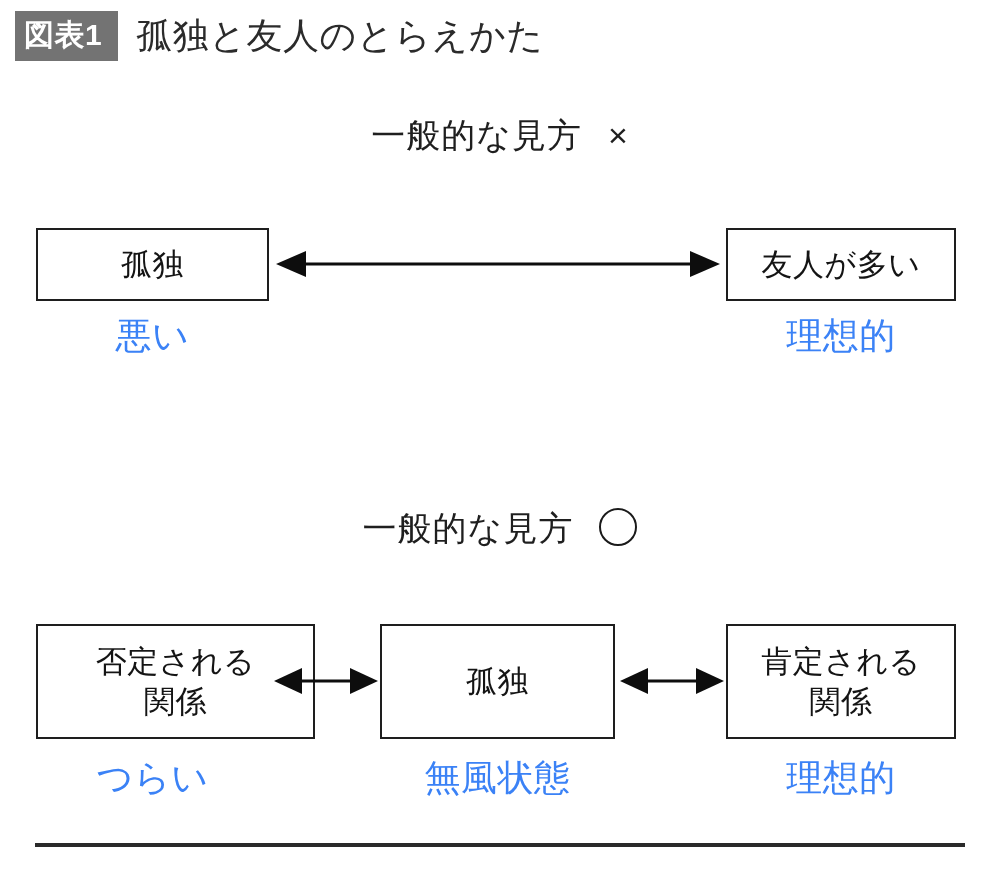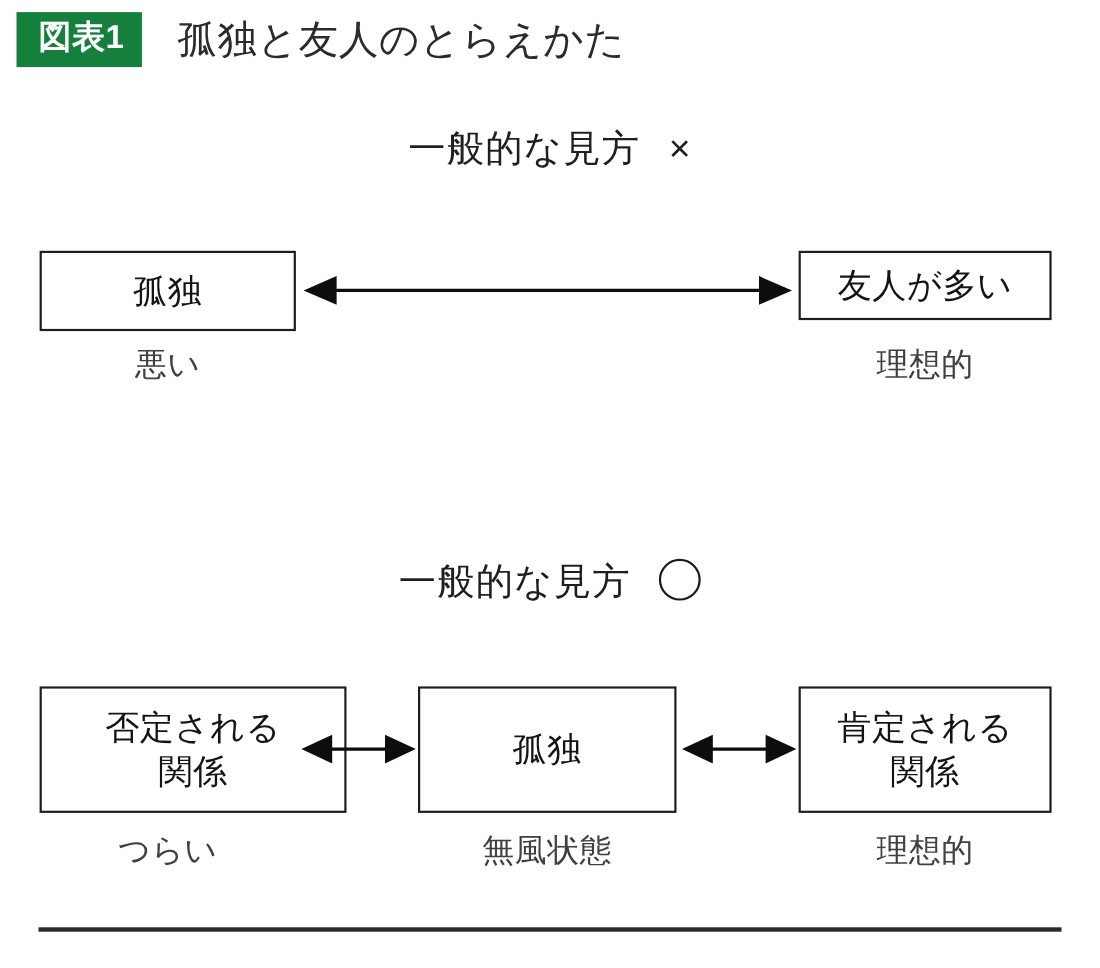--- a/index.html
+++ b/index.html
@@ -20,31 +20,31 @@
   
   .title-row {
     position: absolute;
     left: 15px;
     top: 10px;
     height: 52px;
     display: flex;
     align-items: center;
   }
   .title-badge {
-    background: #15803d;
+    background: #737373;
     color: #ffffff;
     font-size: 30px;
     font-weight: 700;
     line-height: 1;
-    padding: 9px 16px 11px 20px;
+    padding: 9px 16px 11px 9px;
     letter-spacing: 0.5px;
     display: inline-block;
   }
   .title-text {
-    margin-left: 32px;
+    margin-left: 18px;
     font-size: 36px;
     font-weight: 400;
     color: #2b2b2b;
     line-height: 1;
     letter-spacing: 0.5px;
     white-space: nowrap;
   }
 
   
   .section-header {
@@ -82,32 +82,32 @@
     text-align: center;
     font-size: 31px;
     line-height: 1.28;
     color: #141414;
     letter-spacing: 0.5px;
   }
   .node-box .label-inner { white-space: pre-line; }
 
   
   #box-kodoku-1      { left: 36px;  top: 228px; width: 233px; height: 73px; }
-  #box-yujin-ooi     { left: 726px; top: 228px; width: 230px; height: 63px; }
+  #box-yujin-ooi     { left: 726px; top: 228px; width: 230px; height: 73px; }
 
   
   #box-hitei-kankei  { left: 36px;  top: 624px; width: 279px; height: 115px; }
   #box-kodoku-2      { left: 380px; top: 624px; width: 235px; height: 115px; }
   #box-kotei-kankei  { left: 726px; top: 624px; width: 230px; height: 115px; align-items: center; }
 
   
   .caption {
     position: absolute;
-    font-size: 29px;
-    color: #404040;
+    font-size: 36px;
+    color: #3b82f6;
     line-height: 1;
     letter-spacing: 0.5px;
     text-align: center;
     white-space: nowrap;
   }
   #cap-warui     { left: 36px;  top: 318px; width: 233px; }
   #cap-risou-1   { left: 726px; top: 318px; width: 230px; }
   #cap-tsurai    { left: 36px;  top: 760px; width: 233px; }
   #cap-mufuu     { left: 380px; top: 760px; width: 235px; }
   #cap-risou-2   { left: 726px; top: 760px; width: 230px; }

